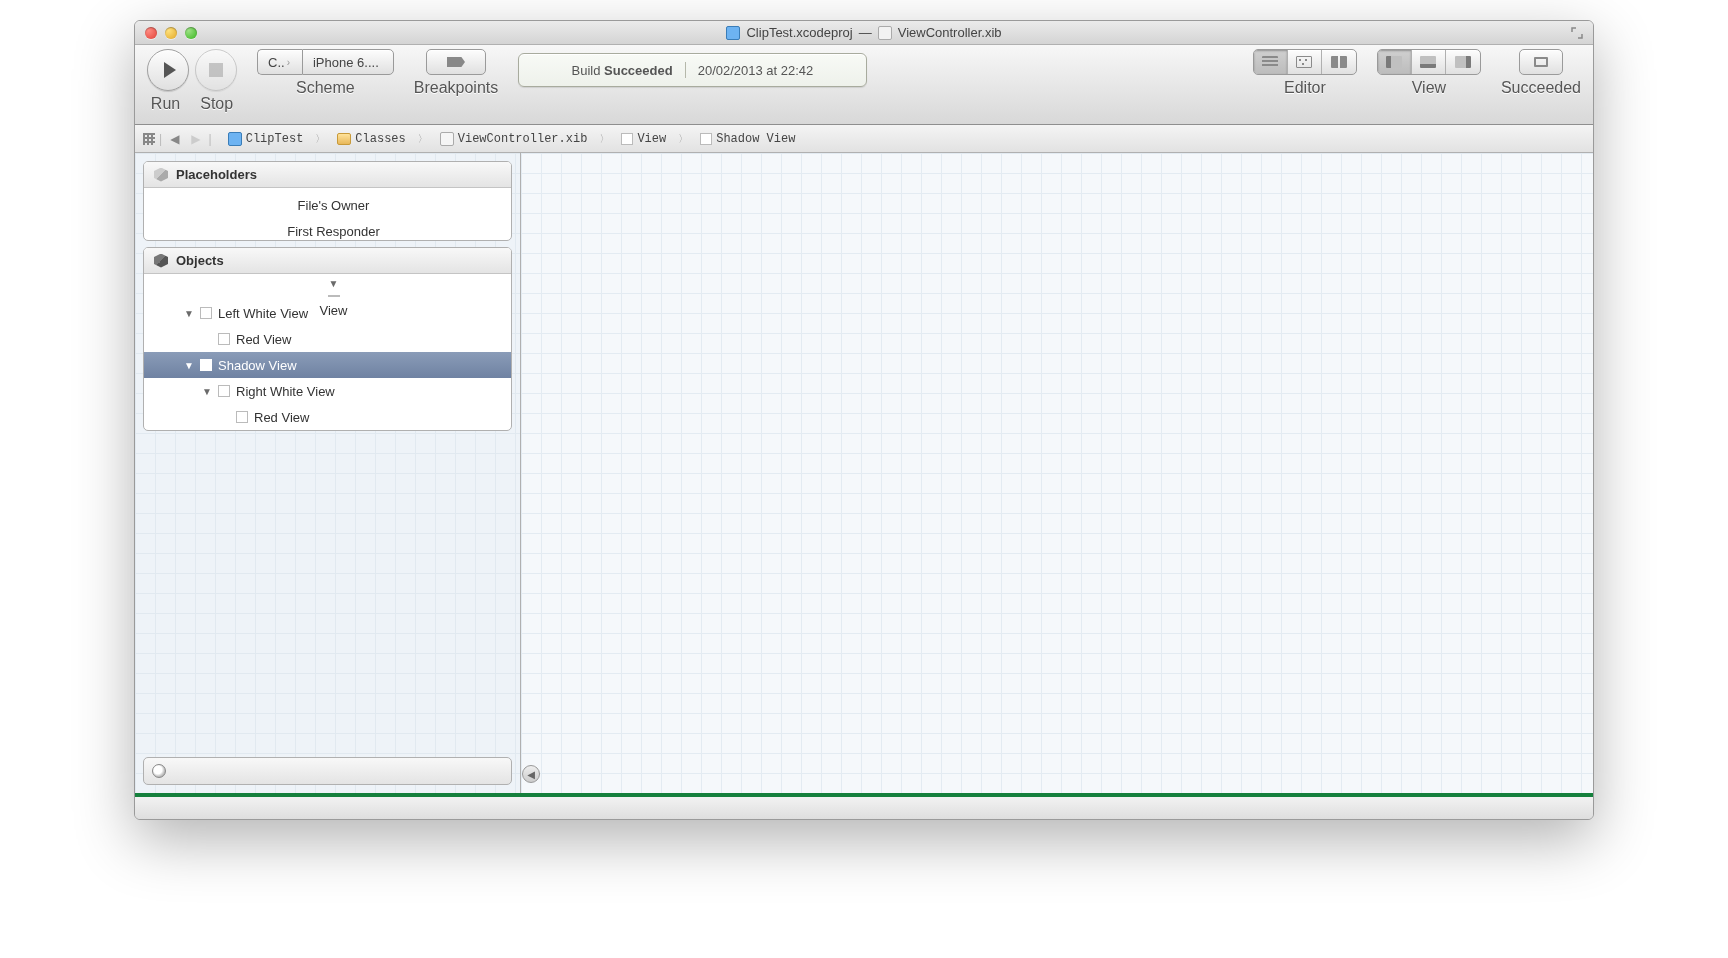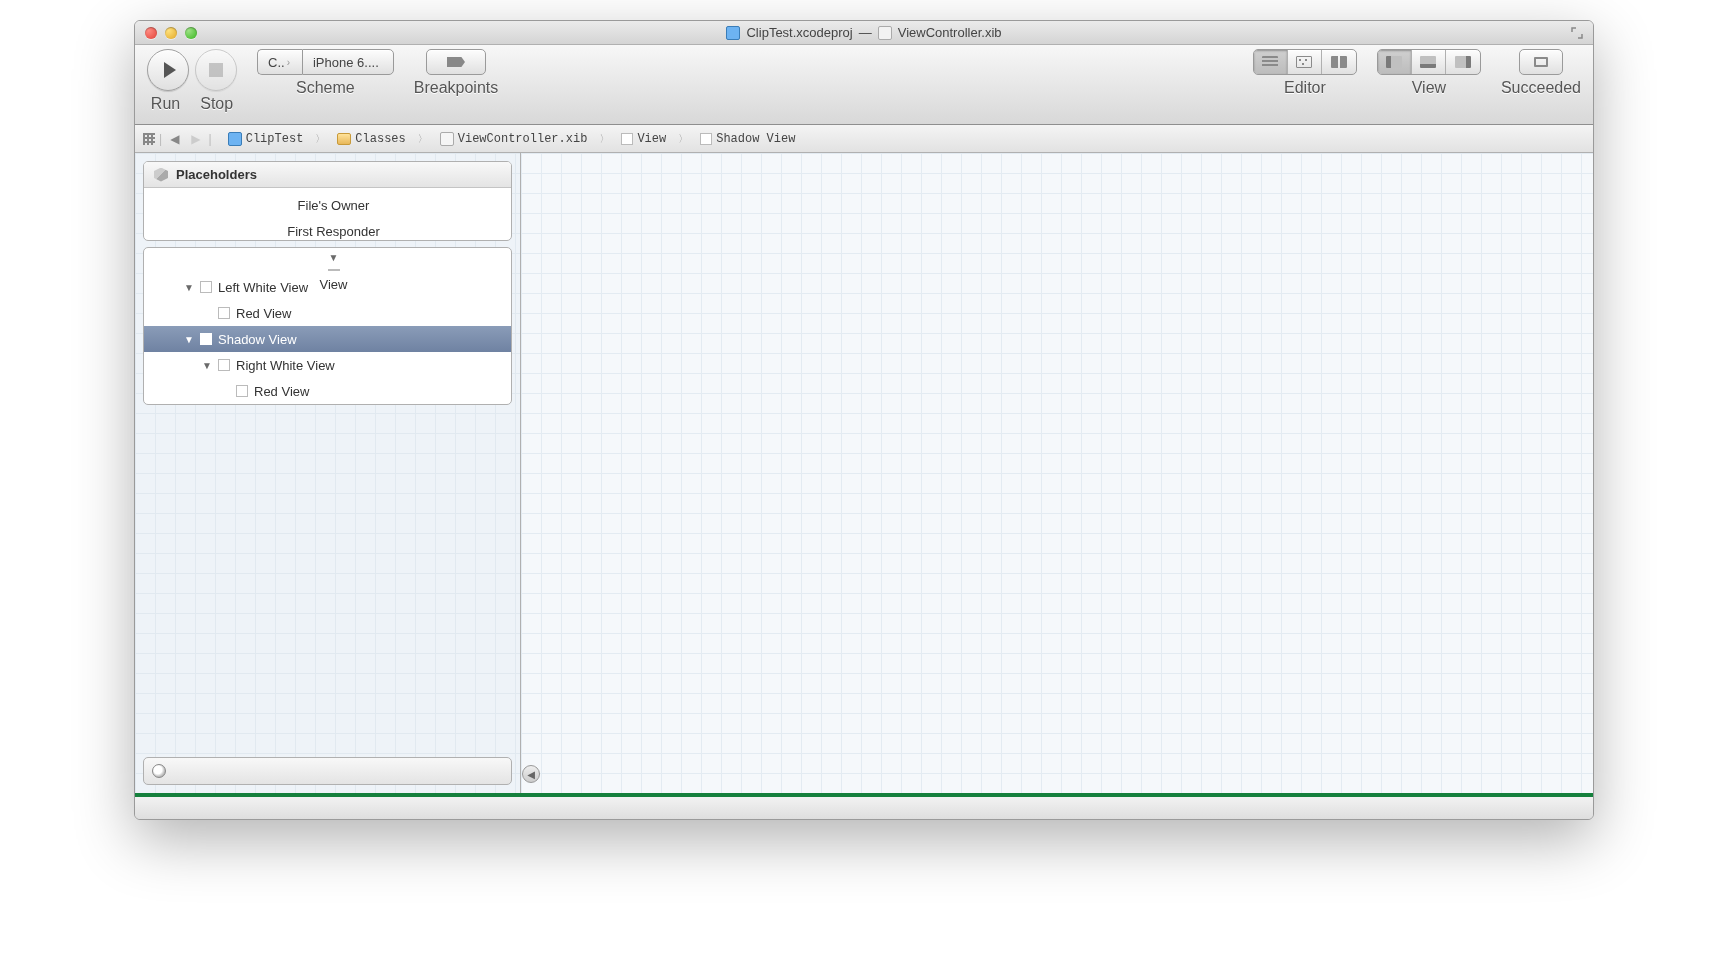--- a/index.html
+++ b/index.html
@@ -206,20 +206,25 @@
       <span class="tool-label">Scheme</span>
     </div>
 
     <div class="tool-group">
       <div class="pill-btn" style="width:60px; justify-content:center;">
           <div class="bp-tag"></div>
         </div>
       <span class="tool-label">Breakpoints</span>
     </div>
 
+    <div class="status-pill">
+      <span><span>Build </span><b>Succeeded</b></span>
+      <div class="status-sep"></div>
+      <span>20/02/2013 at 22:42</span>
+    </div>
 
     <div style="flex:1"></div>
 
     <div class="tool-group">
       <div class="seg3">
         <div class="active">
             <div class="seg-ico lines"></div>
           </div>
         <div>
             <div class="seg-ico face"></div>
@@ -300,20 +305,24 @@
           <span class="file-cube"></span>
           <span>File's Owner</span>
         </div>
         <div class="panel-row l1">
           <span class="file-cube red"></span>
           <span>First Responder</span>
         </div>
       </div>
 
       <div class="panel">
+        <div class="panel-head">
+          <span class="cube-ico dark"></span>
+          <span>Objects</span>
+        </div>
         <div class="panel-row l1">
           <span class="disc">▼</span>
           <span class="sq-ico"></span>
           <span>View</span>
         </div>
         <div class="panel-row l2">
           <span class="disc">▼</span>
           <span class="sq-ico"></span>
           <span>Left White View</span>
         </div>

